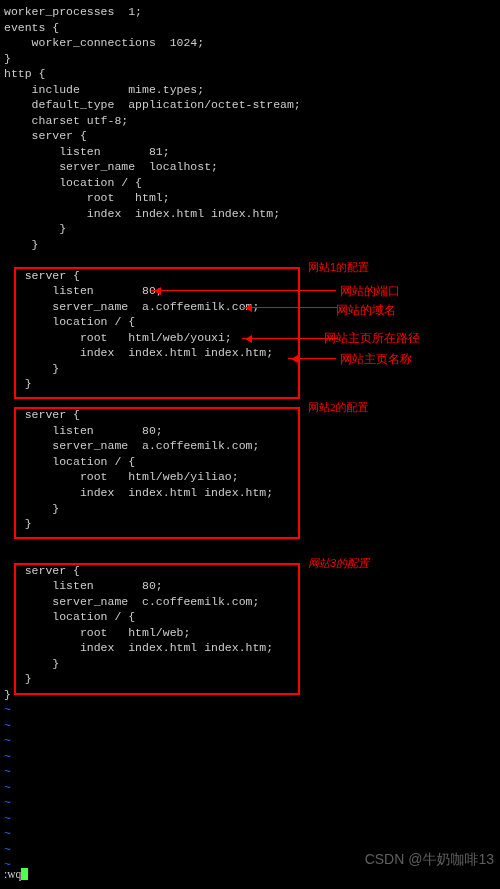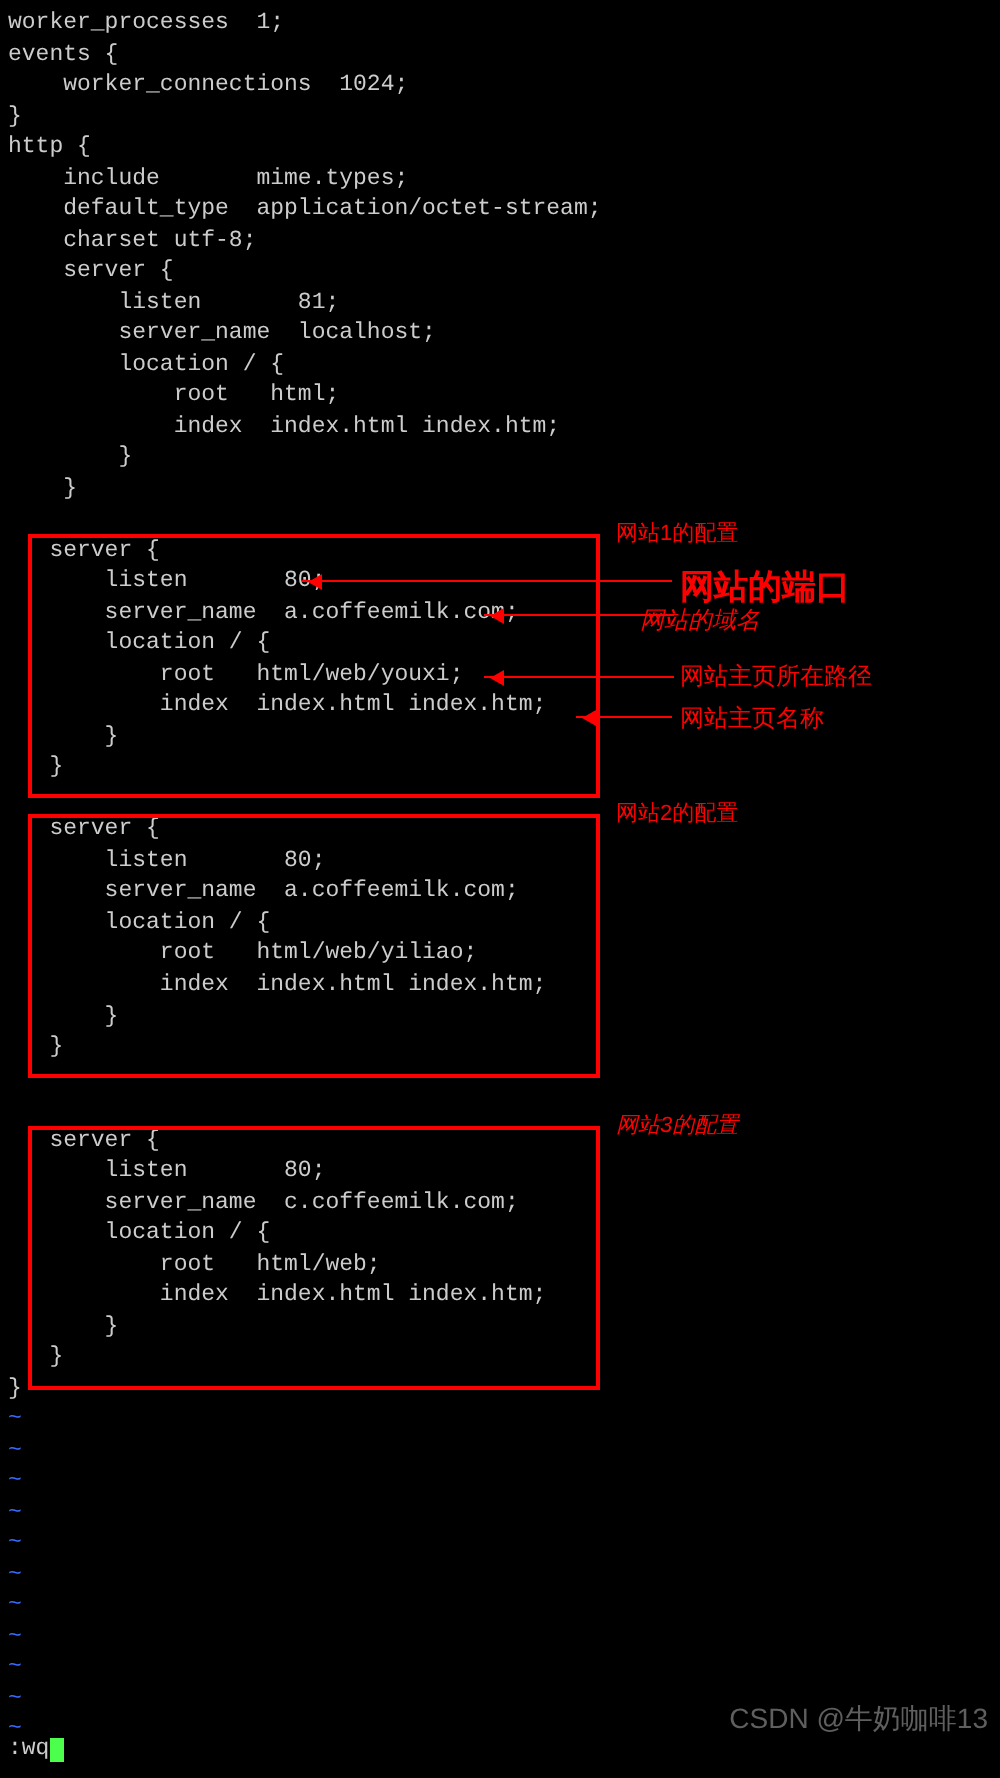--- a/index.html
+++ b/index.html
@@ -35,20 +35,21 @@
     font-weight: 500;
   }
   .tilde {
     color: #3a6bff;
   }
   .status {
     position: absolute;
     bottom: 6px;
     left: 4px;
     color: #ccc;
+    font-family: Liberation Serif, serif;
   }
   .cursor {
     display: inline-block;
     width: 7px;
     height: 12px;
     background: #4cff4c;
     vertical-align: text-bottom;
   }
   .watermark {
     position: absolute;
@@ -132,29 +133,29 @@
 <span class="tilde">~</span>
 <span class="tilde">~</span>
 <span class="tilde">~</span>
 </div>
 
 <div class="box" style="left:14px; top:267px; width:286px; height:132px;"></div>
 <div class="box" style="left:14px; top:407px; width:286px; height:132px;"></div>
 <div class="box" style="left:14px; top:563px; width:286px; height:132px;"></div>
 
 <div class="anno" style="left:308px; top:260px;">网站1的配置</div>
-<div class="anno" style="left:340px; top:283px; font-size:17px;font-weight:bold;">网站的端口</div>
-<div class="anno" style="left:320px; top:302px; font-size:12px;font-style:italic;">网站的域名</div>
-<div class="anno" style="left:340px; top:330px; font-size:12px;">网站主页所在路径</div>
+<div class="anno" style="left:340px; top:283px; font-size:12px;">网站的端口</div>
+<div class="anno" style="left:336px; top:302px; font-size:12px;">网站的域名</div>
+<div class="anno" style="left:324px; top:330px; font-size:12px;">网站主页所在路径</div>
 <div class="anno" style="left:340px; top:352px; font-size:12px;font-family:Liberation Mono, monospace;">网站主页名称</div>
 
 <div class="arrow" style="left:151px; top:290px; width:185px;"></div>
 <div class="arrow" style="left:242px; top:307px; width:95px;"></div>
 <div class="arrow" style="left:242px; top:338px; width:95px;"></div>
 <div class="arrow" style="left:288px; top:358px; width:48px;"></div>
 
-<div class="anno" style="left:308px; top:400px;">网站2的配置</div>
+<div class="anno" style="left:308px; top:400px;font-family:Liberation Serif, serif;">网站2的配置</div>
 
 <div class="anno" style="left:308px; top:556px;font-style:italic;">网站3的配置</div>
 
 <div class="status"><span>:wq</span><span class="cursor"></span></div>
 
 <div class="watermark">CSDN @牛奶咖啡13</div>
 
 </body></html>

